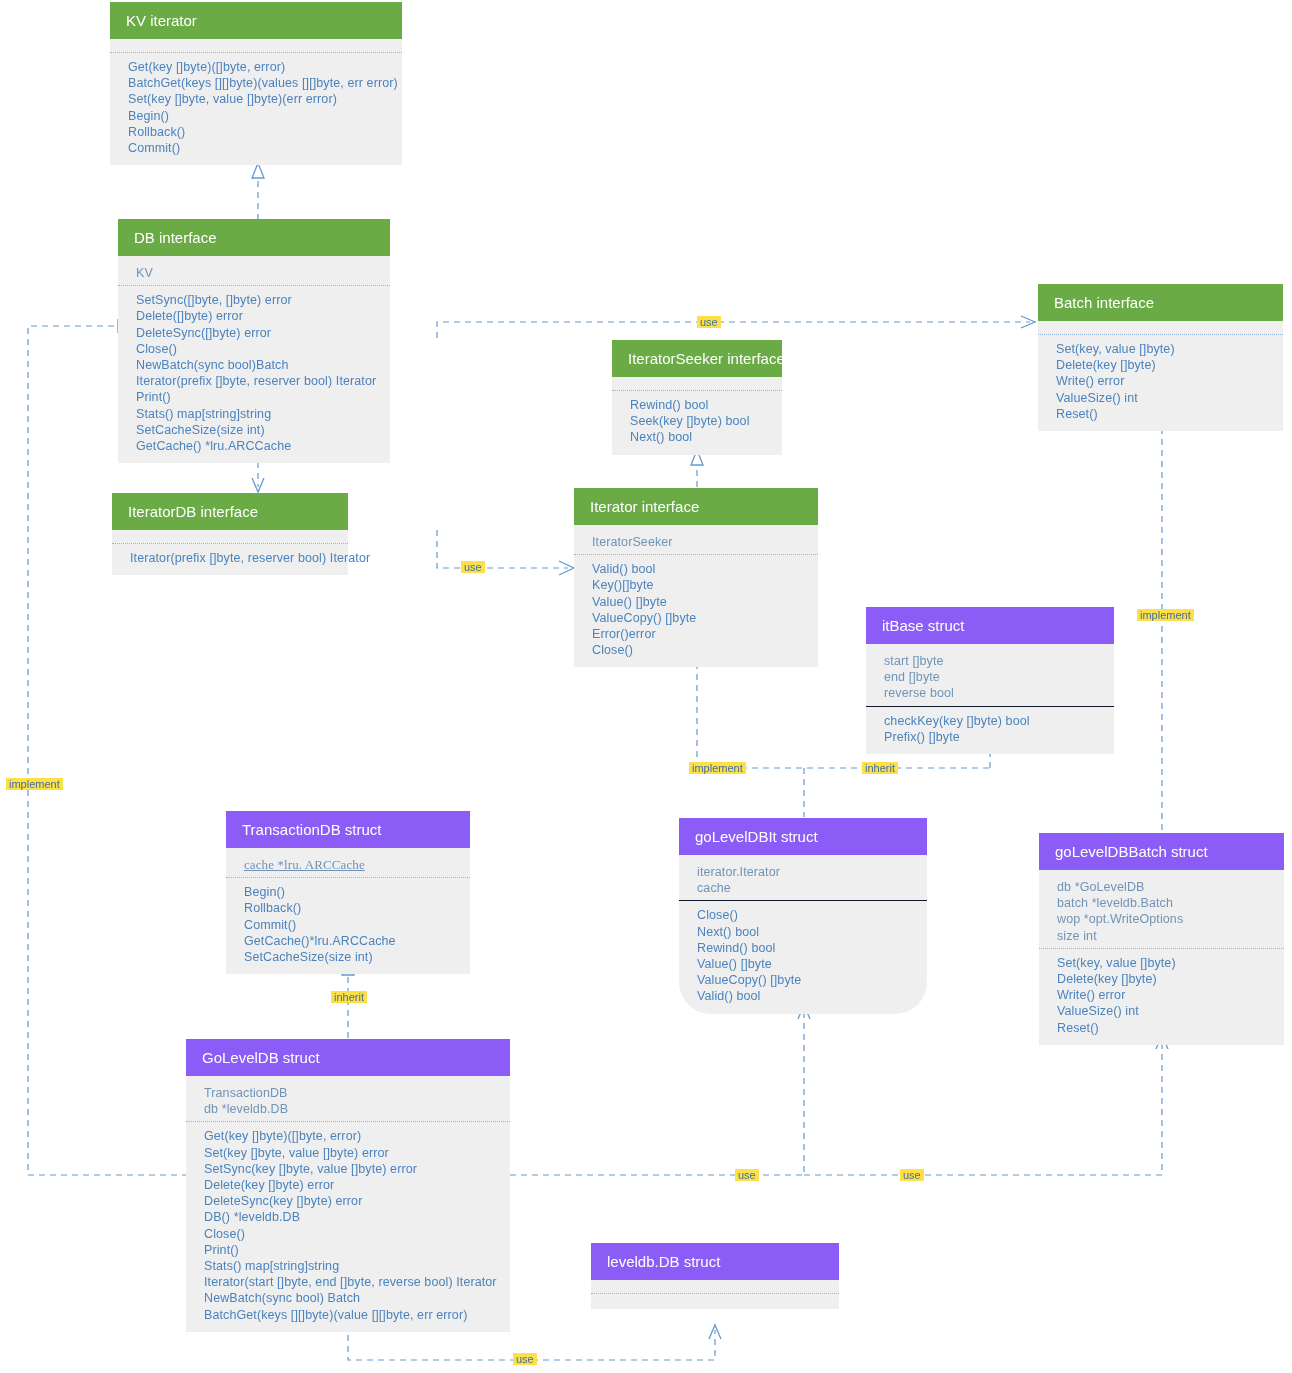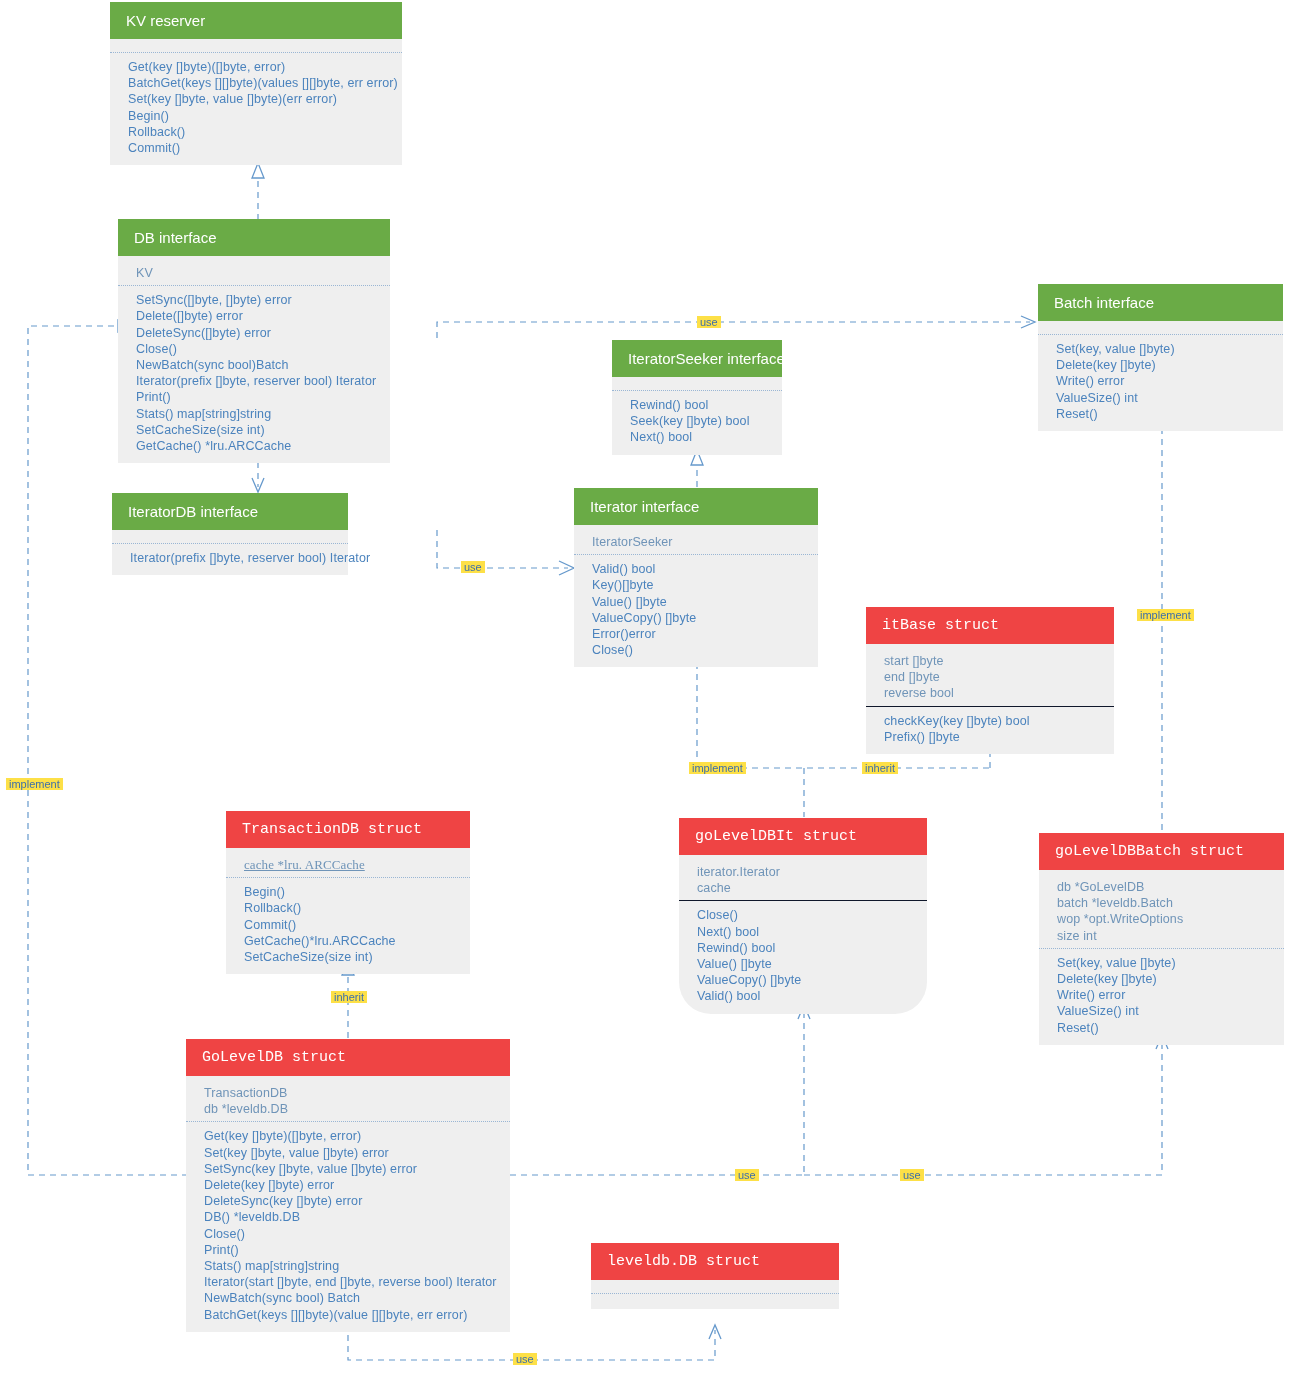--- a/index.html
+++ b/index.html
@@ -60,21 +60,21 @@
   }
   .node-title {
     font-size: 15px;
     color: #ffffff;
     padding: 10px 14px 10px 16px;
     box-sizing: border-box;
     line-height: 17px;
     white-space: nowrap;
   }
   .node.iface .node-title { background: #6aab46; }
-  .node.struct .node-title { background: #ef4444; font-family: Liberation Mono, monospace; }
+  .node.struct .node-title { background: #8b5cf6; }
 
   .attrs, .ops {
     padding: 7px 24px 8px 18px;
     box-sizing: border-box;
   }
   .attrs { padding-top: 9px; padding-bottom: 4px; }
   .ops { border-top: 1px dotted #9ab6d4; padding-top: 6px; padding-bottom: 9px; }
   .ops.solid-sep { border-top: 1px solid #0f172a; }
 
   .member {
@@ -142,21 +142,21 @@
   <div class="edge-label" style="left:6px; top:778px;">implement</div>
   <div class="edge-label" style="left:689px; top:762px;">implement</div>
   <div class="edge-label" style="left:862px; top:762px;">inherit</div>
   <div class="edge-label" style="left:1137px; top:609px;">implement</div>
   <div class="edge-label" style="left:331px; top:991px;">inherit</div>
   <div class="edge-label" style="left:735px; top:1169px;">use</div>
   <div class="edge-label" style="left:900px; top:1169px;">use</div>
   <div class="edge-label" style="left:513px; top:1353px;">use</div>
 
   <div class="node iface" style="left:110px; top:2px; width:292px;">
-    <div class="node-title">KV reserver</div>
+    <div class="node-title">KV iterator</div>
     <div class="attrs empty-attrs"></div>
     <div class="ops">
       <div class="member">Get(key []byte)([]byte, error)</div>
       <div class="member">BatchGet(keys [][]byte)(values [][]byte, err error)</div>
       <div class="member">Set(key []byte, value []byte)(err error)</div>
       <div class="member">Begin()</div>
       <div class="member">Rollback()</div>
       <div class="member">Commit()</div>
     </div>
   </div>

